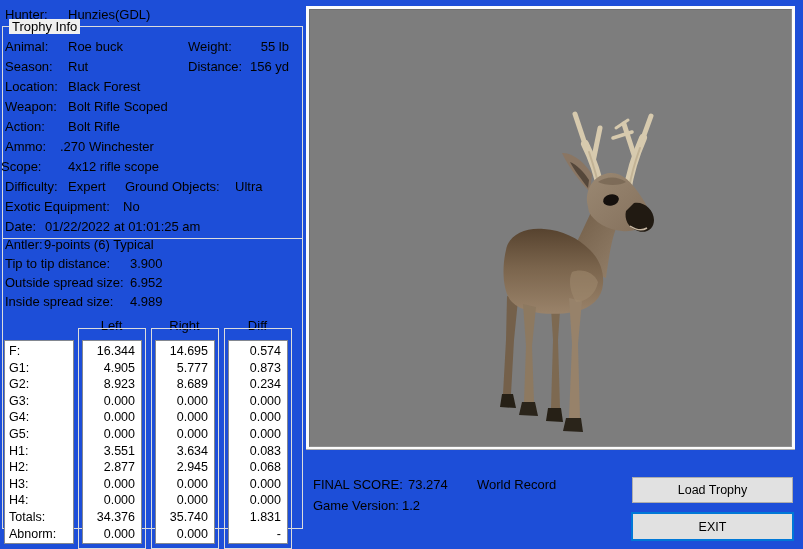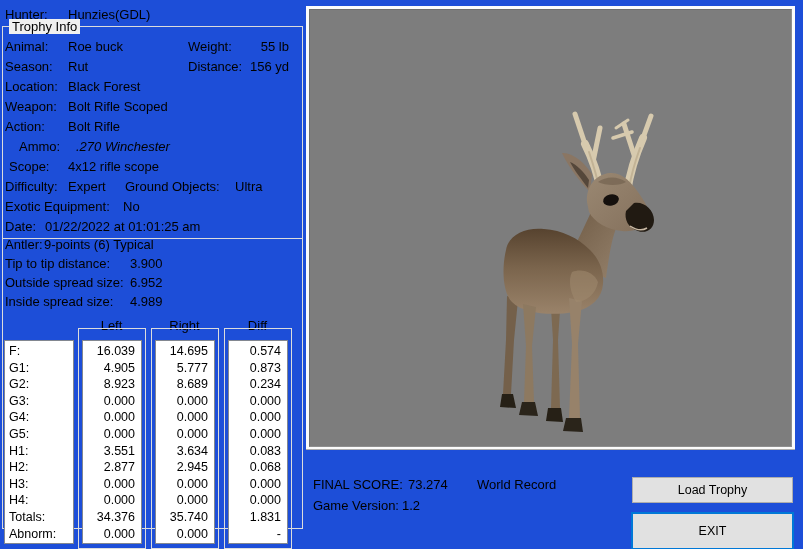--- a/index.html
+++ b/index.html
@@ -73,24 +73,24 @@
 
   <span class="t" style="left:5px;  top:79px;">Location:</span>
   <span class="t" style="left:68px; top:79px;">Black Forest</span>
 
   <span class="t" style="left:5px;  top:99px;">Weapon:</span>
   <span class="t" style="left:68px; top:99px;">Bolt Rifle Scoped</span>
 
   <span class="t" style="left:5px;  top:119px;">Action:</span>
   <span class="t" style="left:68px; top:119px;">Bolt Rifle</span>
 
-  <span class="t" style="left:19px;  top:139px;">Ammo:</span>
-  <span class="t" style="left:76px; top:139px;font-style:italic;">.270 Winchester</span>
-
-  <span class="t" style="left:9px;  top:159px;">Scope:</span>
+  <span class="t" style="left:5px;  top:139px;">Ammo:</span>
+  <span class="t" style="left:60px; top:139px;">.270 Winchester</span>
+
+  <span class="t" style="left:1px;  top:159px;">Scope:</span>
   <span class="t" style="left:68px; top:159px;">4x12 rifle scope</span>
 
   <span class="t" style="left:5px;  top:179px;">Difficulty:</span>
   <span class="t" style="left:68px; top:179px;">Expert</span>
   <span class="t" style="left:125px;top:179px;">Ground Objects:</span>
   <span class="t" style="left:235px;top:179px;">Ultra</span>
 
   <span class="t" style="left:5px;  top:199px;">Exotic Equipment:</span>
   <span class="t" style="left:123px;top:199px;">No</span>
 
@@ -125,21 +125,21 @@
       <div class="lb-row">G4:</div>
       <div class="lb-row">G5:</div>
       <div class="lb-row">H1:</div>
       <div class="lb-row">H2:</div>
       <div class="lb-row">H3:</div>
       <div class="lb-row">H4:</div>
       <div class="lb-row">Totals:</div>
       <div class="lb-row">Abnorm:</div>
     </div>
   <div class="listbox vals" style="left:82px;  width:60px;">
-      <div class="lb-row">16.039</div>
+      <div class="lb-row">16.344</div>
       <div class="lb-row">4.905</div>
       <div class="lb-row">8.923</div>
       <div class="lb-row">0.000</div>
       <div class="lb-row">0.000</div>
       <div class="lb-row">0.000</div>
       <div class="lb-row">3.551</div>
       <div class="lb-row">2.877</div>
       <div class="lb-row">0.000</div>
       <div class="lb-row">0.000</div>
       <div class="lb-row">34.376</div>
@@ -239,15 +239,15 @@
     </div>
   </div>
 
   <span class="t" style="left:313px; top:477px;">FINAL SCORE:</span>
   <span class="t" style="left:408px; top:477px;">73.274</span>
   <span class="t" style="left:477px; top:477px;">World Record</span>
   <span class="t" style="left:313px; top:498px;">Game Version:</span>
   <span class="t" style="left:402px; top:498px;">1.2</span>
 
   <button class="btn" style="left:632px; top:477px; width:161px; height:26px;">Load Trophy</button>
-  <button class="btn focused" style="left:631px; top:512px; width:163px; height:38px;">EXIT</button>
+  <button class="btn focused" style="left:631px; top:512px; width:163px; height:29px;">EXIT</button>
 
 </div>
 
 </body></html>

